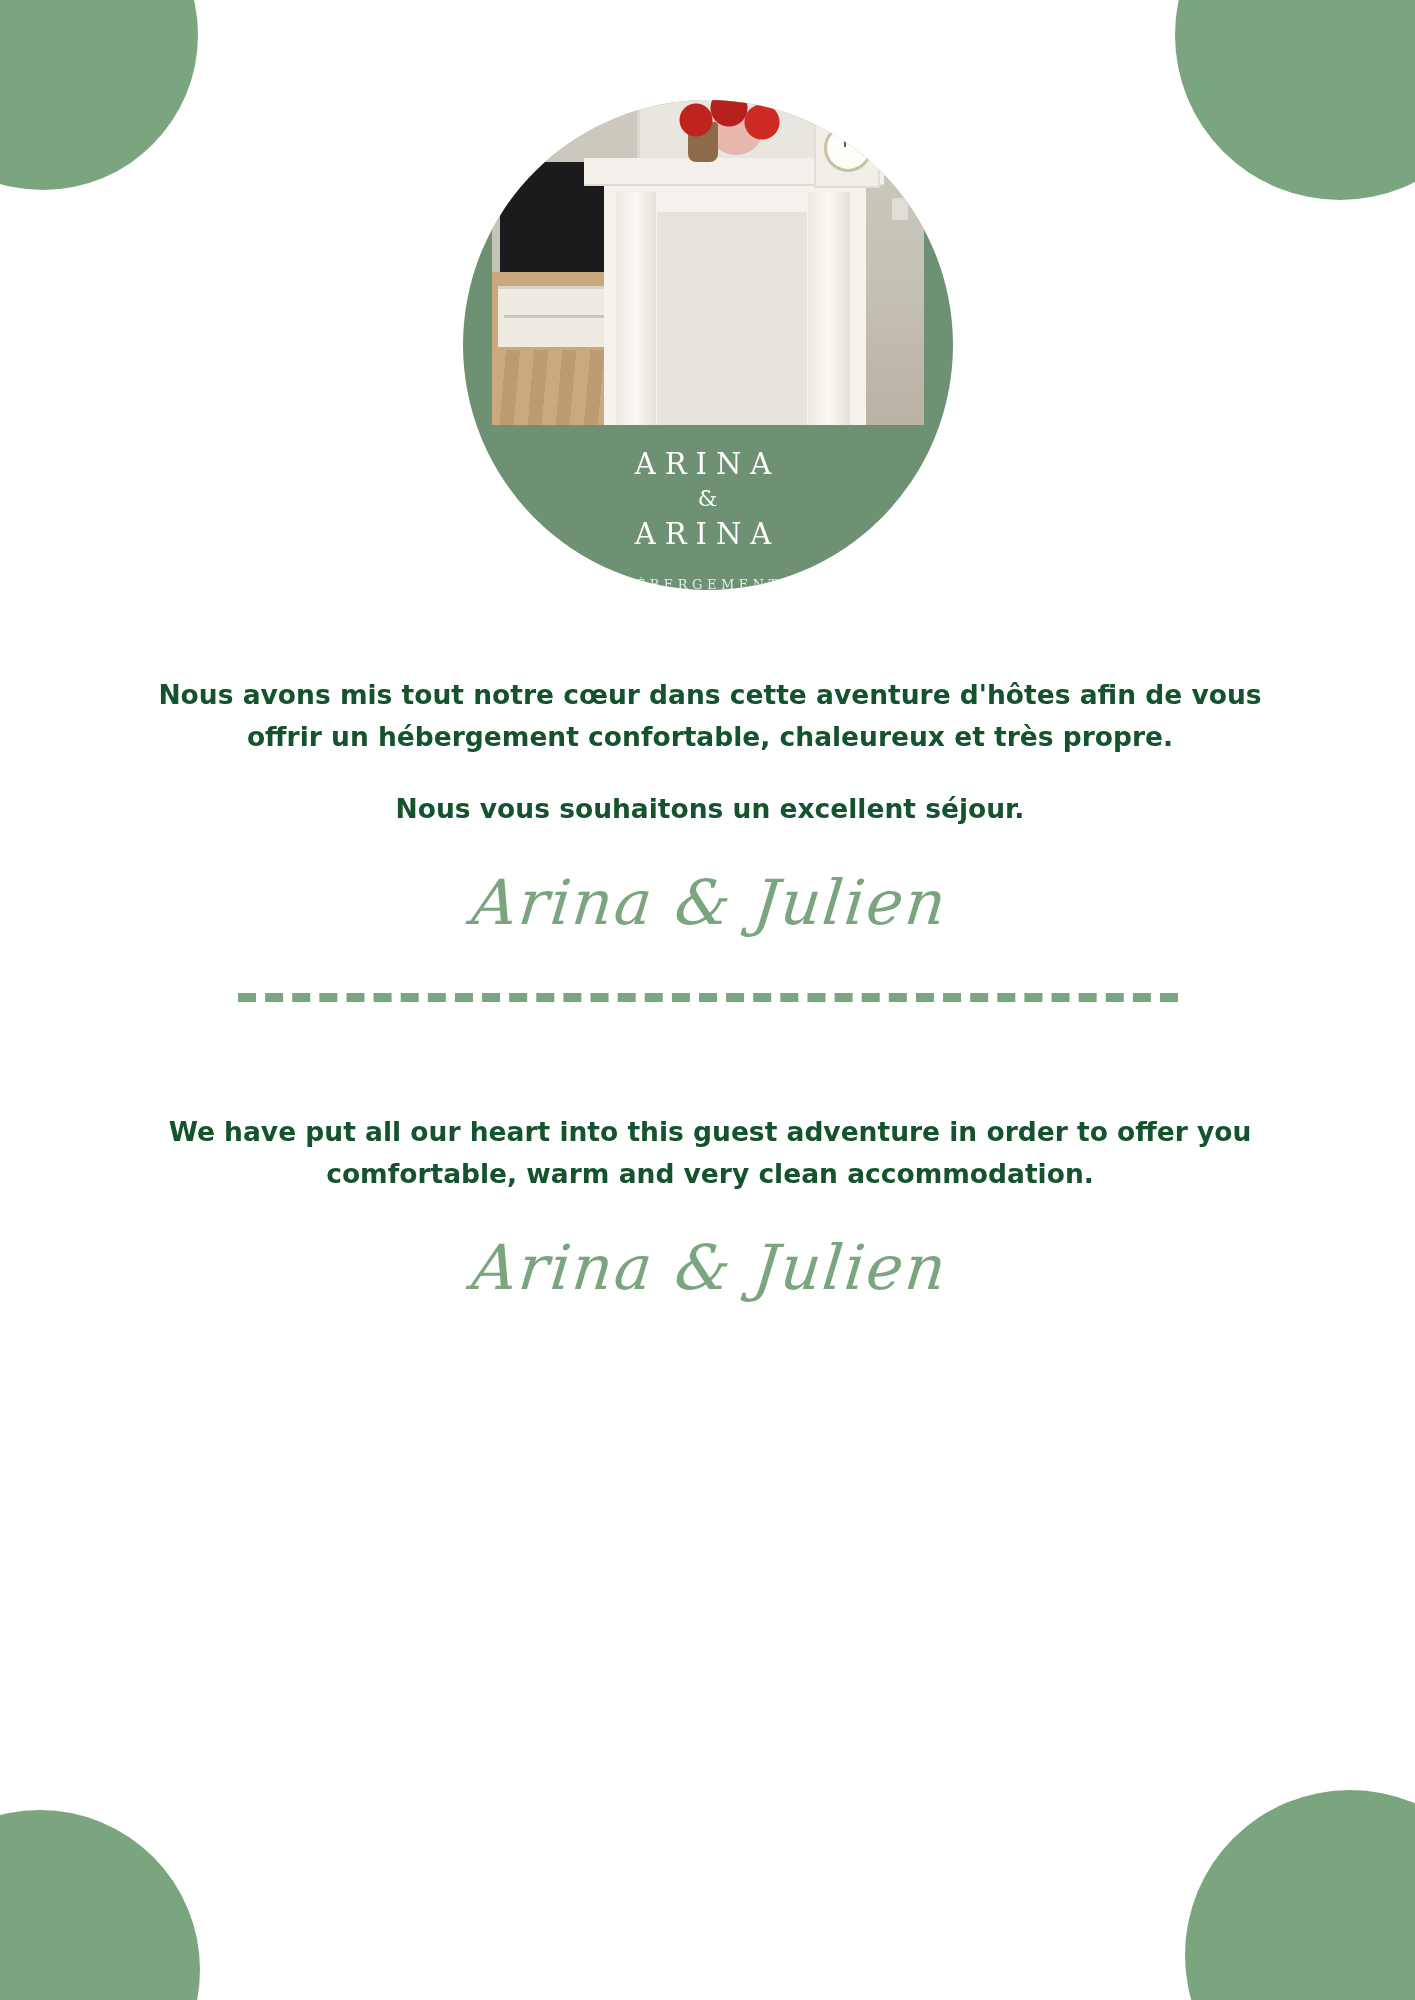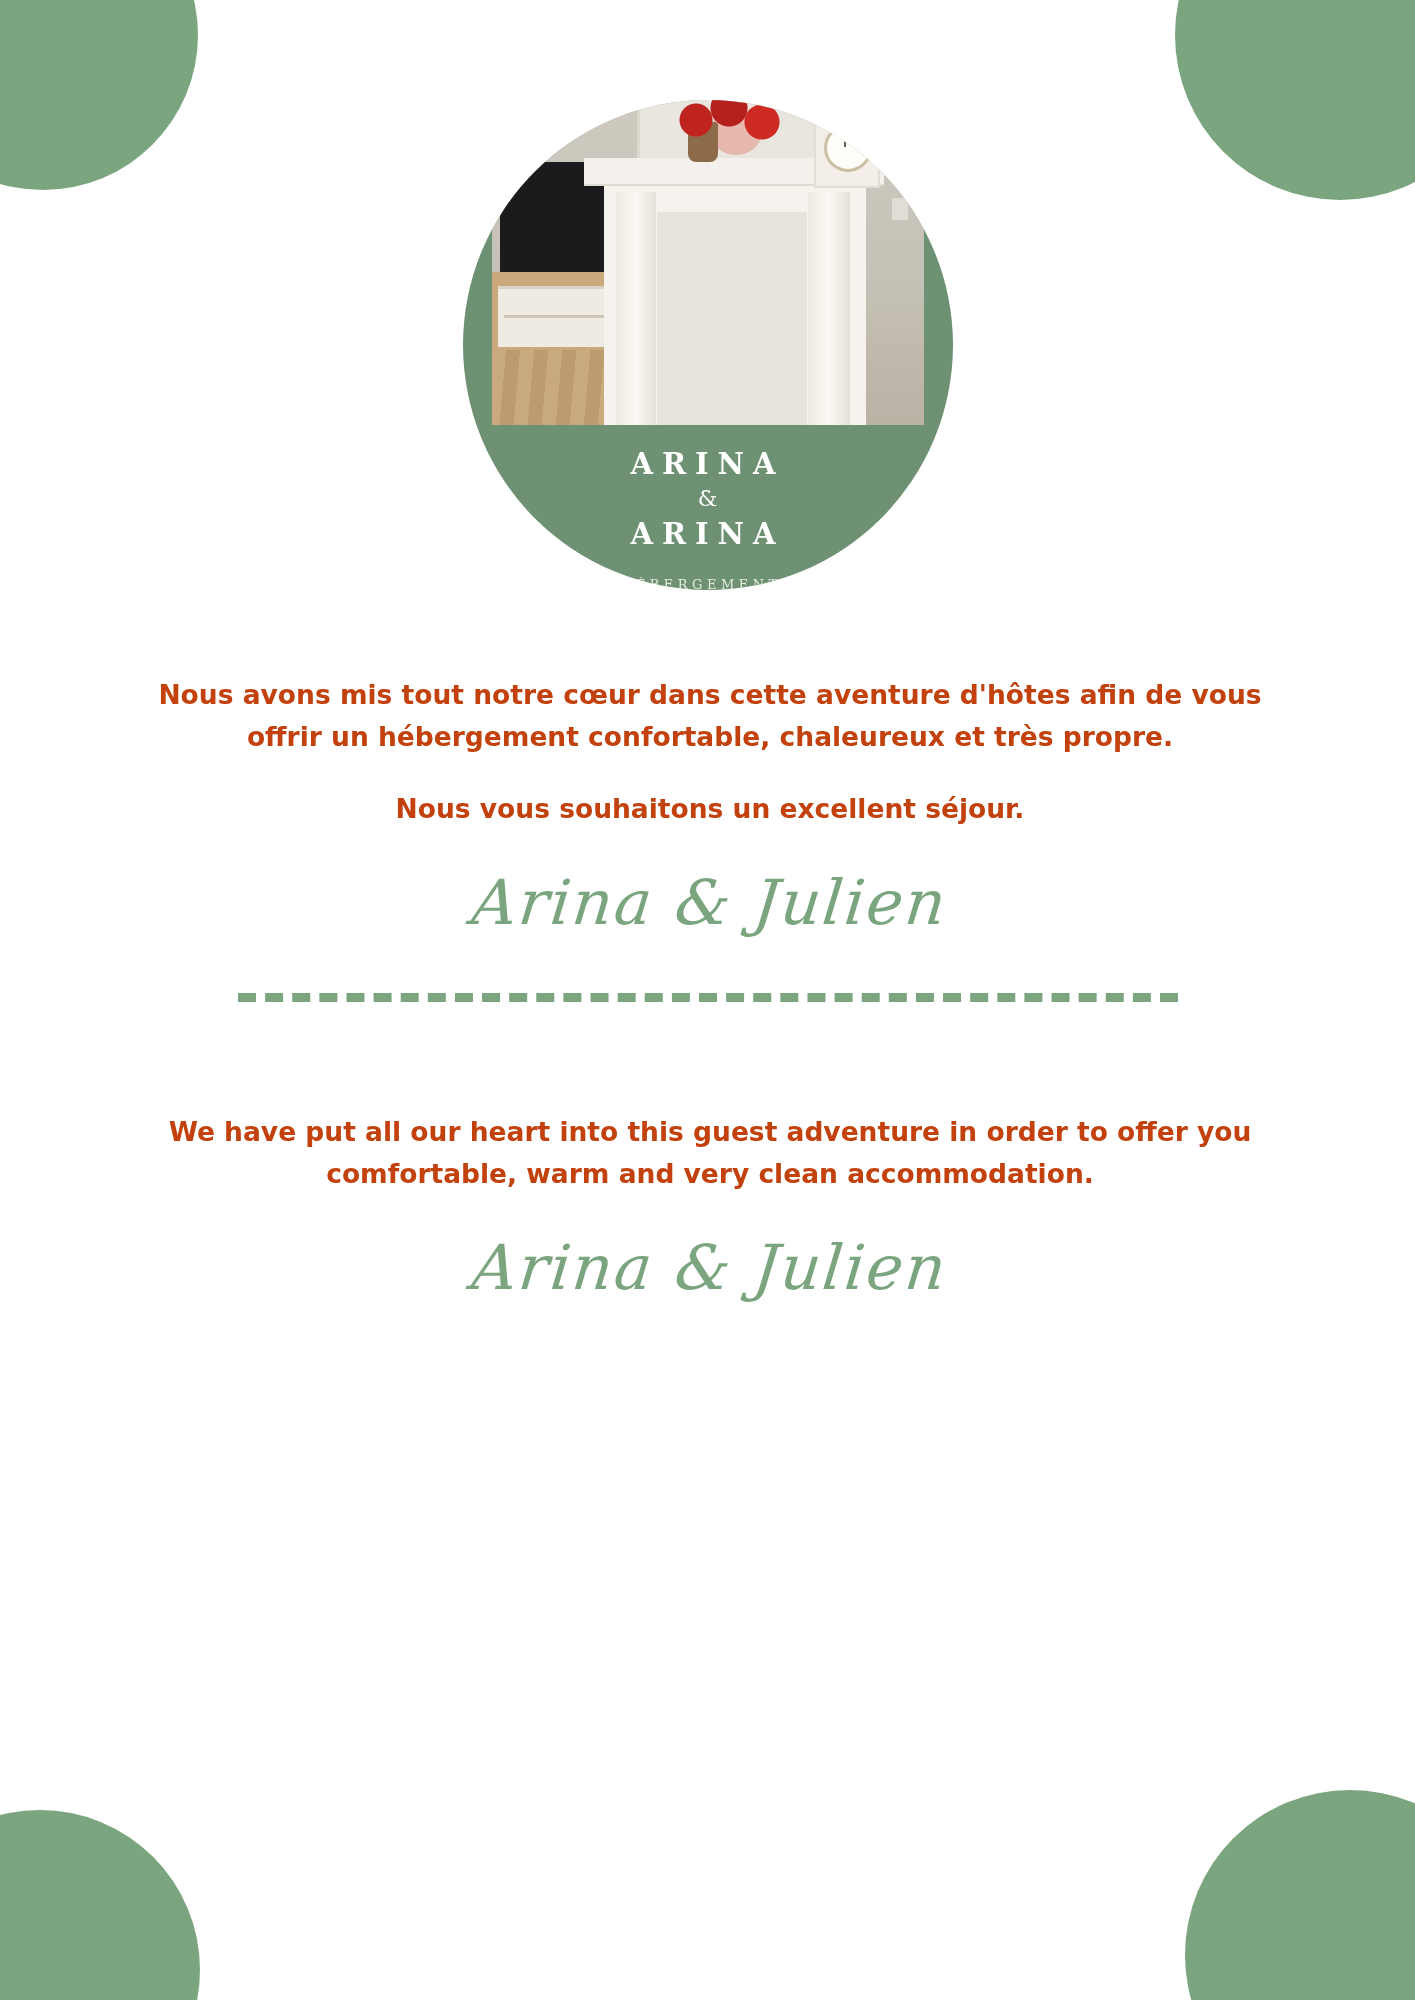--- a/index.html
+++ b/index.html
@@ -147,21 +147,21 @@
     left: 0; right: 0;
     top: 345px;
     text-align: center;
     color: #ffffff;
   }
   .logo-name {
     font-family: "DejaVu Serif", serif;
     font-size: 29px;
     letter-spacing: 9px;
     line-height: 38px;
-    font-weight: 700;
+    font-weight: 400;
   }
   .logo-amp {
     font-family: "DejaVu Serif", serif;
     font-size: 22px;
     line-height: 32px;
   }
   .logo-sub {
     margin-top: 24px;
     font-family: "DejaVu Serif", serif;
     font-size: 13px;
@@ -173,21 +173,21 @@
   .copy {
     margin: 0 auto;
     width: 1240px;
     text-align: center;
   }
   .para {
     font-family: "DejaVu Sans", sans-serif;
     font-weight: bold;
     font-size: 26.5px;
     line-height: 42px;
-    color: #c2410c;
+    color: #14532d;
     margin: 0 0 30px 0;
   }
   .block-fr { margin-top: 84px; }
   .para.narrow { width: 1180px; margin-left: auto; margin-right: auto; }
 
   .signature {
     text-align: center;
     color: #7ba57f;
     font-family: "DejaVu Serif", serif;
     font-style: italic;

